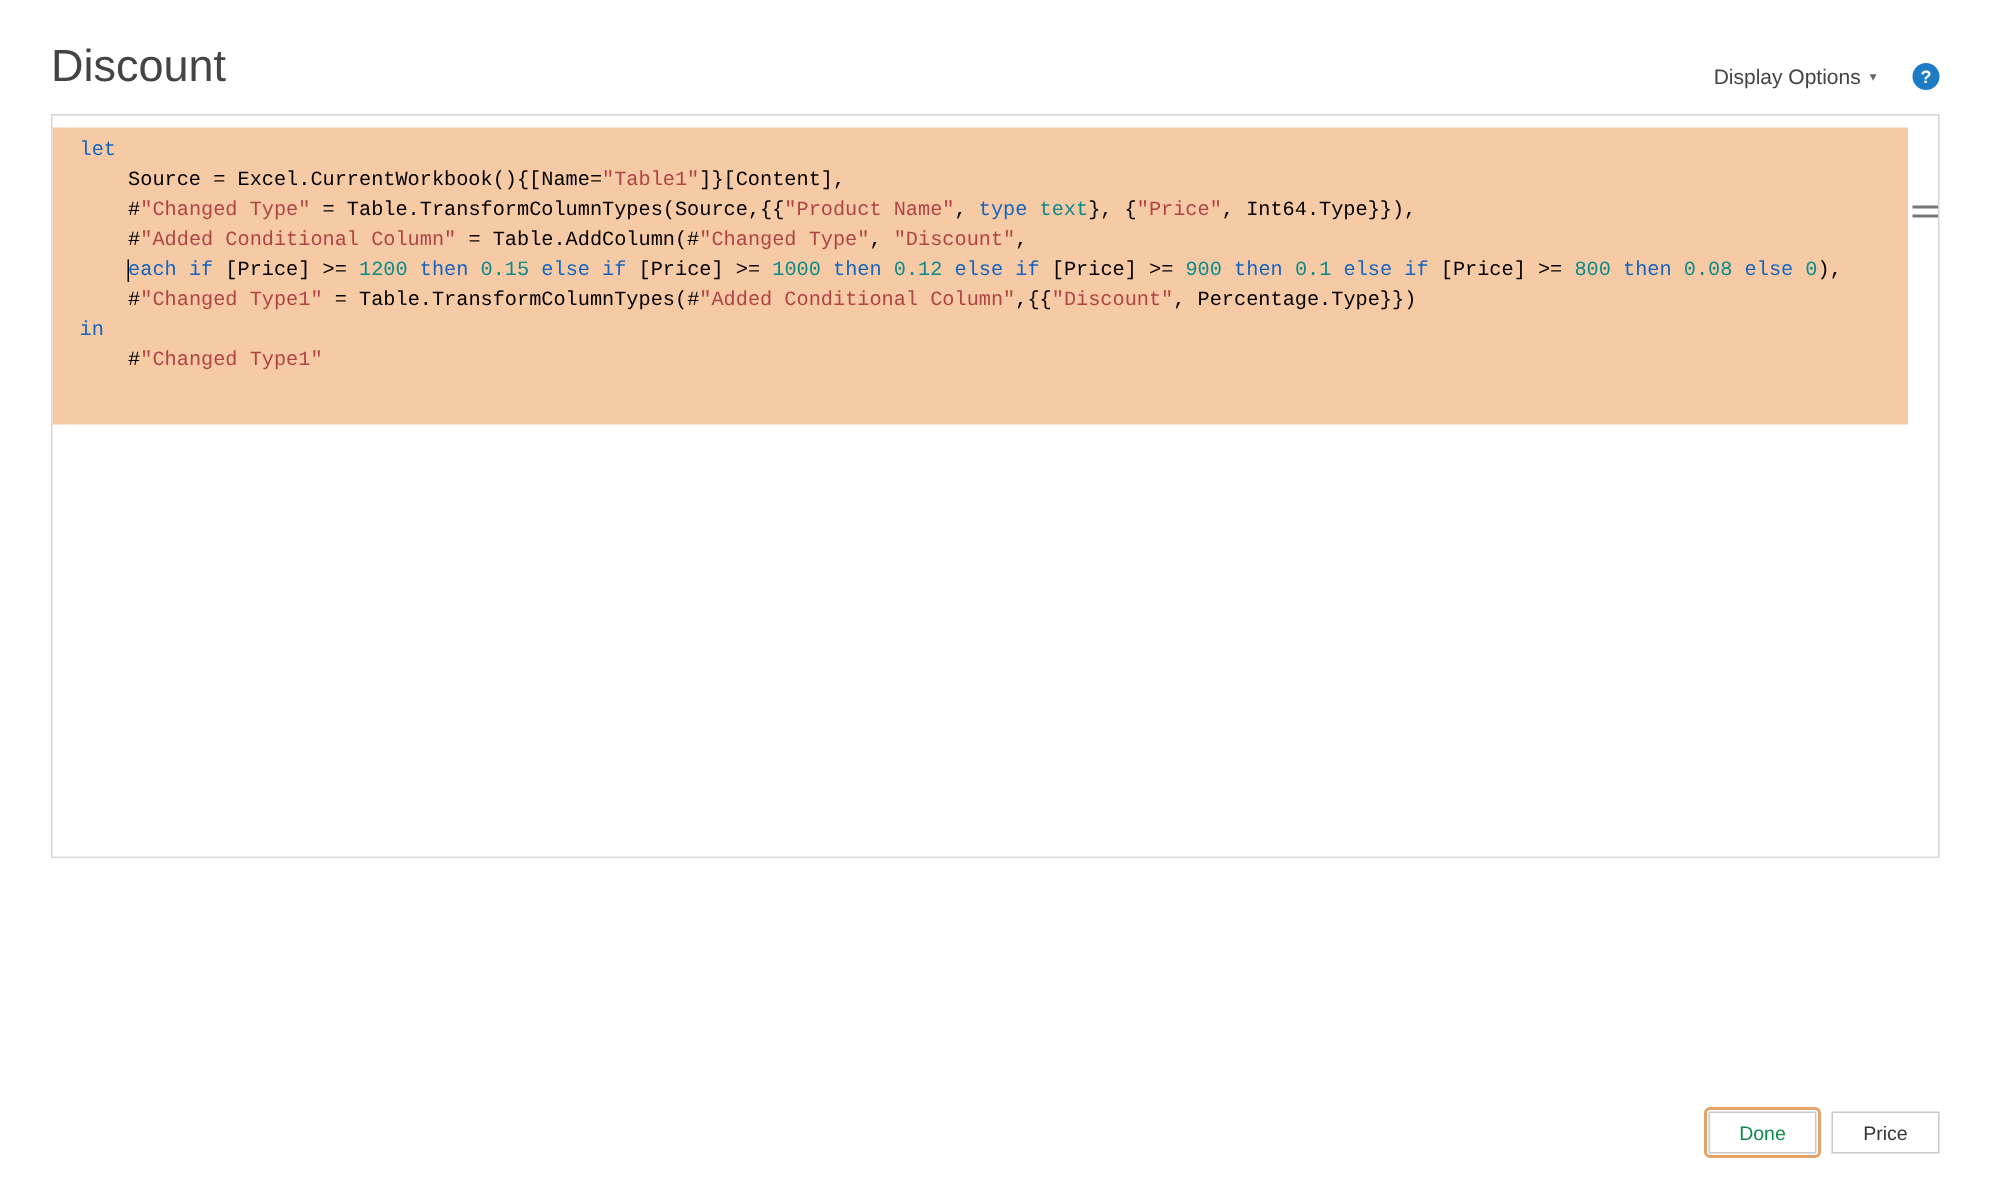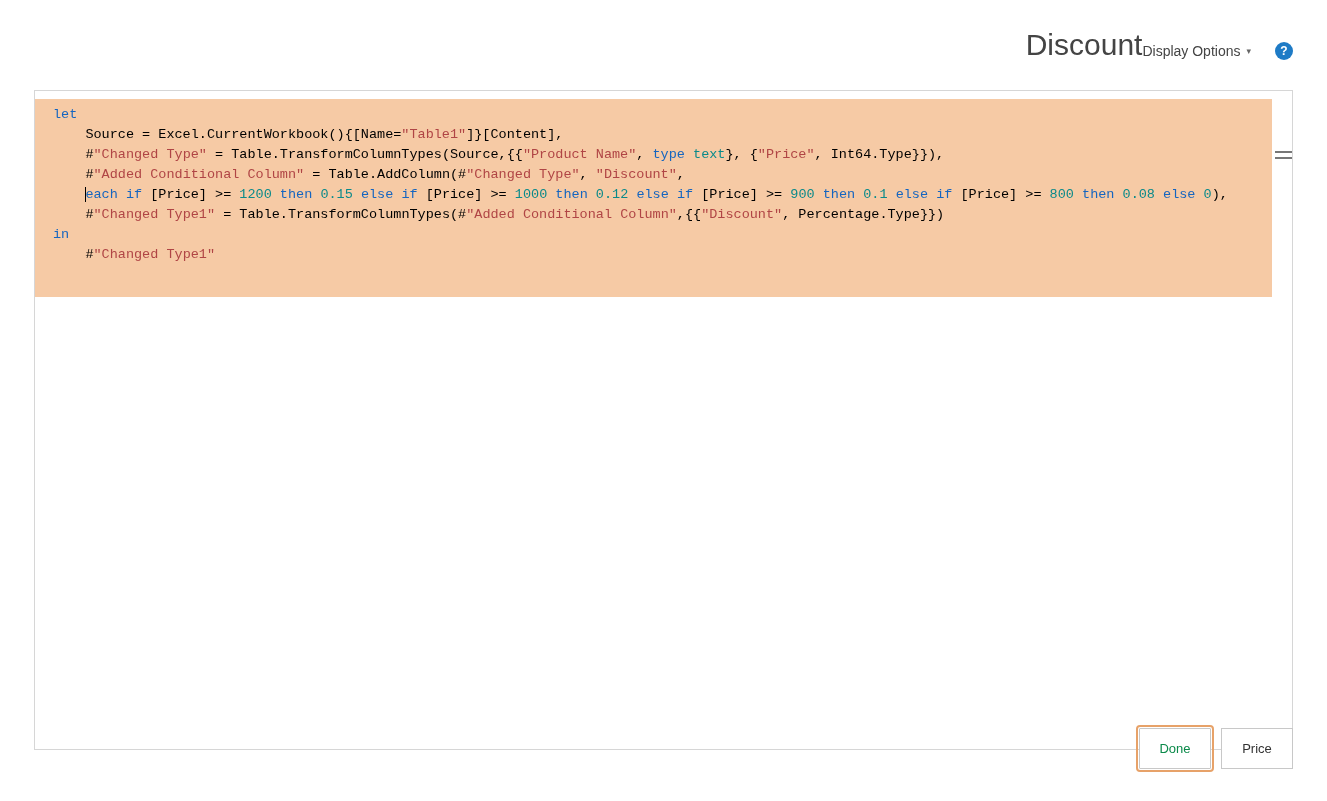--- a/index.html
+++ b/index.html
@@ -12,22 +12,22 @@
     height: 801px;
     overflow: hidden;
     position: relative;
   }
   .container {
     padding: 28px 34px 0 34px;
   }
   .header {
     display: flex;
     align-items: flex-end;
-    justify-content: flex-end;
-    margin-bottom: 28px;
+    justify-content: space-between;
+    margin-bottom: 14px;
   }
   .title {
     font-size: 30px;
     font-weight: 300;
     color: #444;
   }
   .header-right {
     display: flex;
     align-items: center;
     gap: 24px;
@@ -53,21 +53,21 @@
     color: #fff;
     font-size: 12px;
     font-weight: bold;
     display: flex;
     align-items: center;
     justify-content: center;
     cursor: pointer;
   }
   .editor-wrap {
     border: 1px solid #d6d6d6;
-    height: 660px;
+    height: 496px;
     position: relative;
     overflow: hidden;
   }
   .editor {
     font-family: Consolas, "Courier New", monospace;
     font-size: 13.5px;
     line-height: 20px;
     white-space: pre;
     padding: 8px 0 0 18px;
   }
@@ -111,21 +111,21 @@
   .check-icon svg { display:block; }
   .footer {
     position: absolute;
     right: 34px;
     bottom: 32px;
     display: flex;
     gap: 10px;
   }
   .btn {
     min-width: 72px;
-    height: 41px;
+    height: 28px;
     border: 1px solid #c8c8c8;
     background: #fff;
     font-size: 13px;
     color: #333;
     display: flex;
     align-items: center;
     justify-content: center;
     cursor: pointer;
   }
   .btn-primary {

